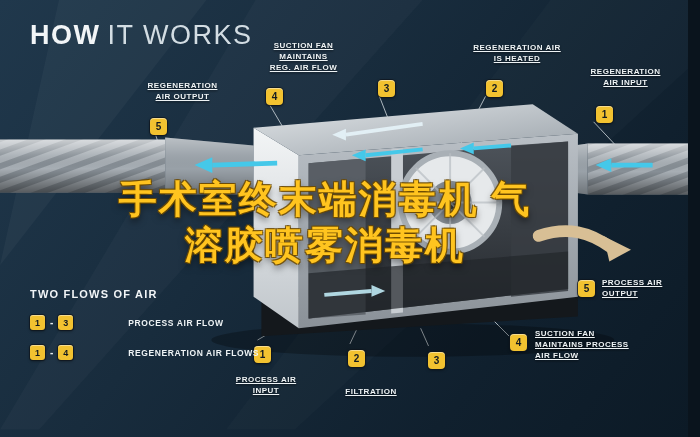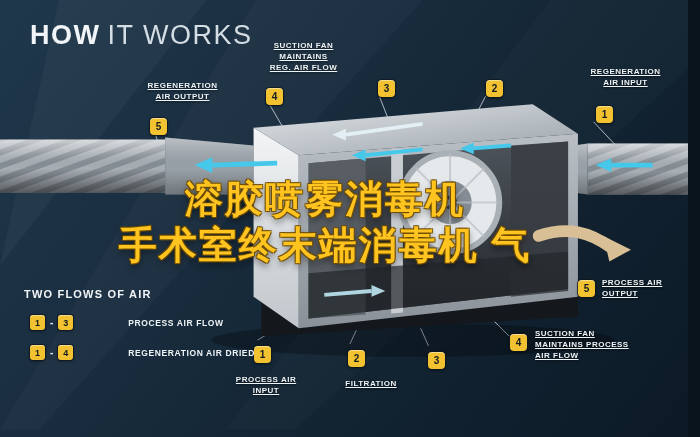--- a/index.html
+++ b/index.html
@@ -25,21 +25,21 @@
   .align-left { text-align:left; }
 
   .badge {
     position:absolute; width:17px; height:17px; background:#f2c230; color:#131a21;
     border-radius:4px; font-size:10px; font-weight:700;
     display:flex; align-items:center; justify-content:center;
     box-shadow:0 0 0 1px rgba(15,22,28,.7), 0 1px 3px rgba(0,0,0,.55), inset 0 1px 0 rgba(255,255,255,.45);
   }
 
   .legend-heading {
-    position:absolute; left:24px; top:288px; font-size:11px; font-weight:700;
+    position:absolute; left:30px; top:288px; font-size:11px; font-weight:700;
     letter-spacing:1.2px; color:#f2f5f7;
   }
   .legend-row { position:absolute; display:flex; align-items:center; gap:5px; }
   .legend-row .badge { position:static; width:15px; height:15px; font-size:9px; border-radius:3px; }
   .legend-row .dash { color:#e7edf0; font-size:10px; font-weight:700; }
   .legend-row .legend-label { font-size:8.5px; font-weight:700; letter-spacing:.6px; color:#eef3f5; margin-left:7px;padding-left:43px; }
 
   .overlay-cn {
     position:absolute; left:70px; top:176px; width:510px; text-align:center;
     font-size:38px; font-weight:700; letter-spacing:2px; line-height:1.22;
@@ -170,58 +170,60 @@
 AIR OUTPUT</div>
   <div class="badge" style="left:150px; top:118px;">5</div>
 
   <div class="callout-label" style="left:256px; top:40px; width:95px;">SUCTION FAN
 MAINTAINS
 REG. AIR FLOW</div>
   <div class="badge" style="left:266px; top:88px;">4</div>
 
   <div class="badge" style="left:378px; top:80px;">3</div>
 
+  <div class="callout-label" style="left:468px; top:42px; width:98px;">REGENERATION AIR
+IS HEATED</div>
   <div class="badge" style="left:486px; top:80px;">2</div>
 
   <div class="callout-label" style="left:578px; top:66px; width:95px;">REGENERATION
 AIR INPUT</div>
   <div class="badge" style="left:596px; top:106px;">1</div>
 
   <div class="badge" style="left:578px; top:280px;">5</div>
   <div class="callout-label align-left" style="left:602px; top:277px; width:75px;">PROCESS AIR
 OUTPUT</div>
 
   <div class="badge" style="left:510px; top:334px;">4</div>
   <div class="callout-label align-left" style="left:535px; top:328px; width:105px;">SUCTION FAN
 MAINTAINS PROCESS
 AIR FLOW</div>
 
   <div class="badge" style="left:428px; top:352px;">3</div>
 
   <div class="badge" style="left:348px; top:350px;">2</div>
-  <div class="callout-label" style="left:335px; top:378px; width:72px;">FILTRATION</div>
+  <div class="callout-label" style="left:335px; top:386px; width:72px;">FILTRATION</div>
 
   <div class="badge" style="left:254px; top:346px;">1</div>
   <div class="callout-label" style="left:230px; top:374px; width:72px;">PROCESS AIR
 INPUT</div>
 
   <div class="legend-heading">TWO FLOWS OF AIR</div>
 
   <div class="legend-row" style="left:30px; top:315px;">
     <div class="badge">1</div>
     <span class="dash">-</span>
     <div class="badge">3</div>
     <span class="legend-label">PROCESS AIR FLOW</span>
   </div>
 
   <div class="legend-row" style="left:30px; top:345px;">
     <div class="badge">1</div>
     <span class="dash">-</span>
     <div class="badge">4</div>
-    <span class="legend-label">REGENERATION AIR DRIED</span>
+    <span class="legend-label">REGENERATION AIR FLOWS</span>
   </div>
 
   <div class="overlay-cn">
+    <span class="cn-line">手术室终末端消毒机 气</span>
     <span class="cn-line">溶胶喷雾消毒机</span>
-    <span class="cn-line">手术室终末端消毒机 气</span>
   </div>
 
 </div>
 
 </body></html>

